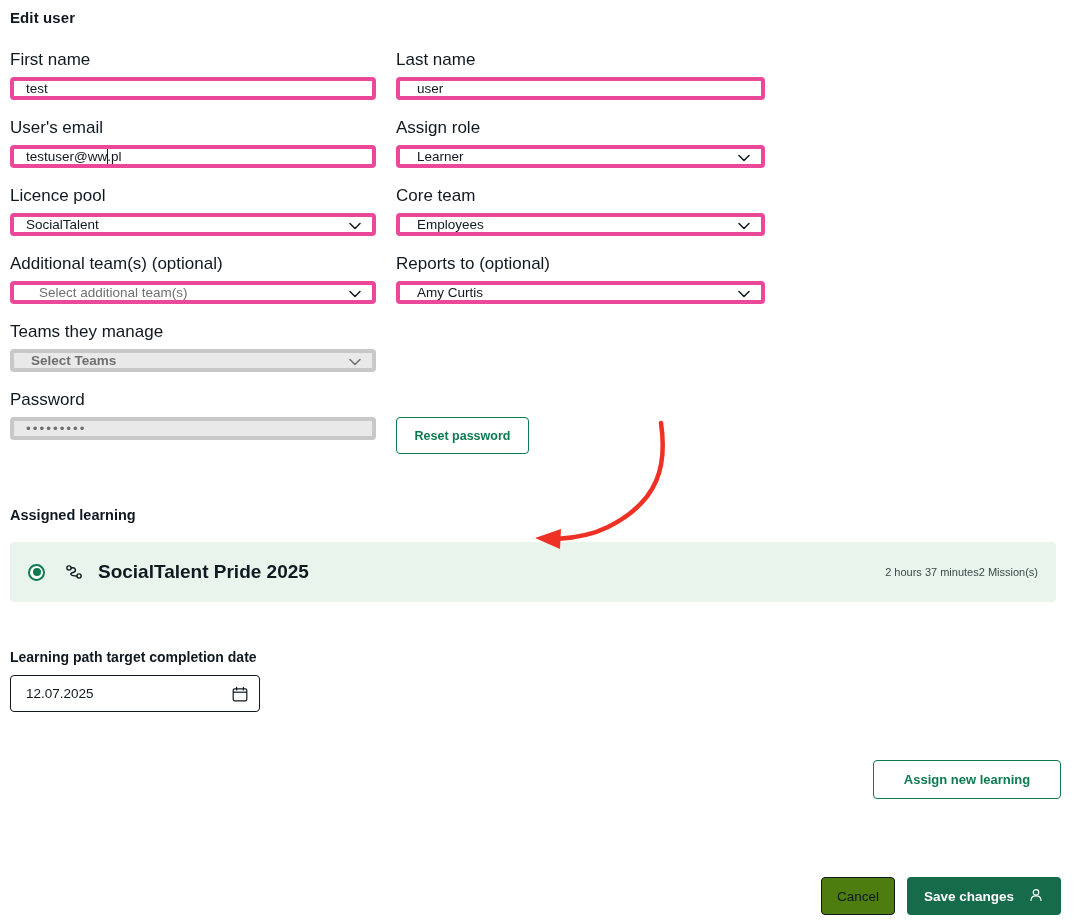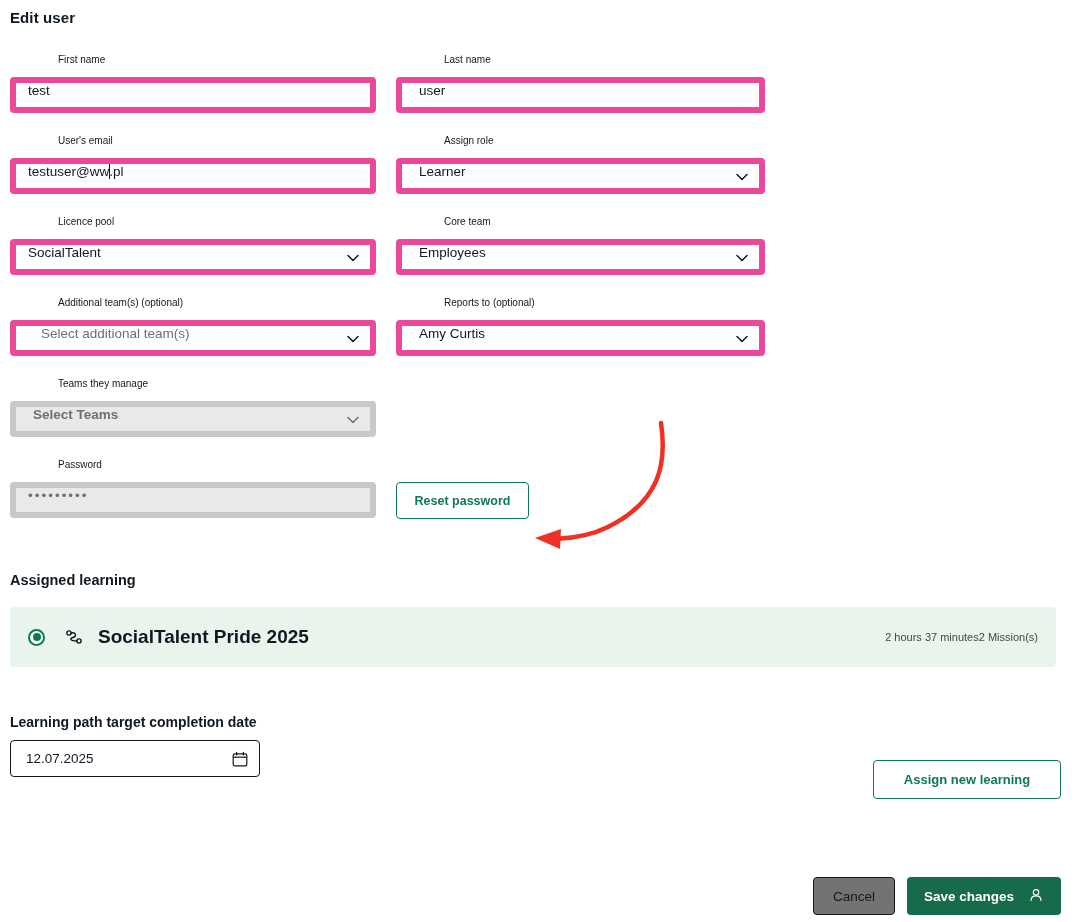--- a/index.html
+++ b/index.html
@@ -32,33 +32,32 @@
 
   
   .form-grid {
     margin-top: 26px;
     display: grid;
     grid-template-columns: 366px 20px 369px;
     row-gap: 0;
   }
   .field { margin-bottom: 20px; }
   .field-label {
-    font-size: 10px;
+    font-size: 17px;
     color: #101820;
     margin-bottom: 9px;
     line-height: 16px;
-    margin-left: 48px;
   }
   .control {
-    height: 36px;
-    border: 6px solid #ec4899;
+    height: 23px;
+    border: 4px solid #ec4899;
     border-radius: 4px;
     background: #ffffff;
     display: flex;
-    align-items: flex-start;
+    align-items: flex-end;
     padding: 0 12px;
     font-size: 13.5px;
     color: #101820;
     position: relative;
   }
   .control.select { padding-right: 34px; }
   .control.disabled {
     background: #e9e9e9;
     border-color: #c8c8c8;
     color: #6f6f6f;
@@ -197,25 +196,25 @@
   
   .footer {
     position: absolute;
     right: 15px;
     bottom: 16px;
     display: flex;
     align-items: center;
     gap: 12px;
   }
   .btn-cancel {
-    width: 82px;
+    width: 74px;
     height: 38px;
     border: 1px solid #101820;
     border-radius: 4px;
-    background: #737373;
+    background: #4d7c0f;
     color: #101820;
     font-size: 13.5px;
     font-family: "Liberation Sans", sans-serif;
     cursor: pointer;
   }
   .btn-save {
     height: 38px;
     padding: 0 17px;
     border: none;
     border-radius: 4px;

